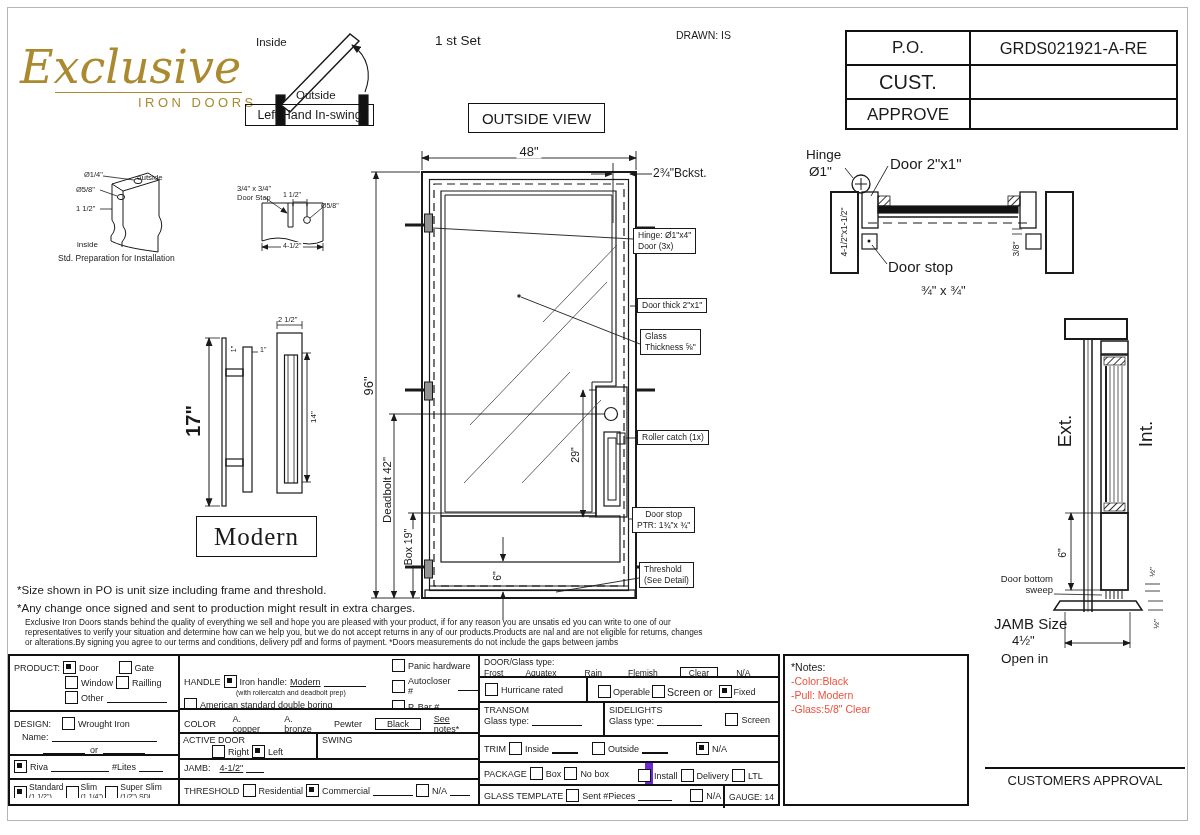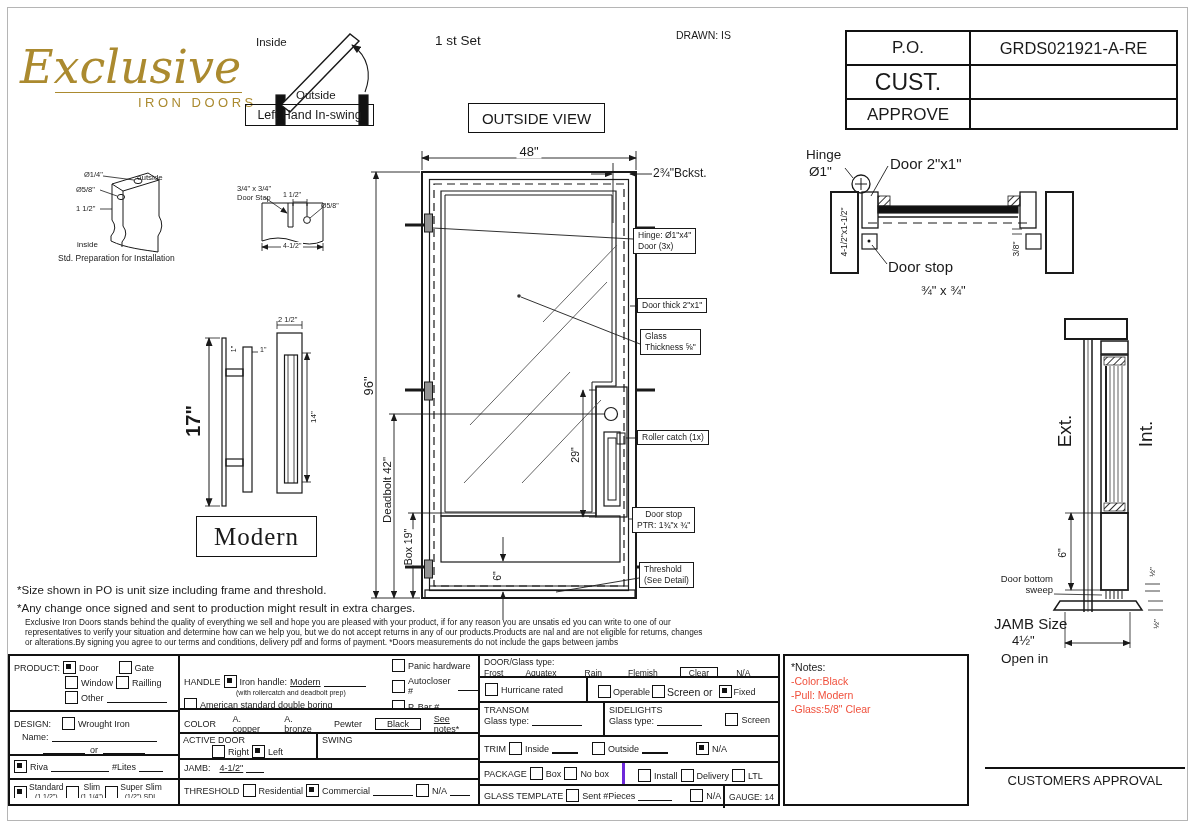--- a/index.html
+++ b/index.html
@@ -209,21 +209,21 @@
 
   <div class="lbl" style="left:435px;top:33px;font-size:13.5px;">1 st Set</div>
   <div class="lbl" style="left:676px;top:29px;font-size:10.5px;">DRAWN: IS</div>
 
   <div class="abs" style="left:845px;top:30px;width:333px;height:100px;border:2px solid #111;box-sizing:border-box;">
     <div style="display:flex;height:32px;border-bottom:2px solid #111;">
       <div style="width:122px;border-right:2px solid #111;display:flex;align-items:center;justify-content:center;font-size:17px;">P.O.</div>
       <div style="flex:1;display:flex;align-items:center;justify-content:center;font-size:16.5px;">GRDS021921-A-RE</div>
     </div>
     <div style="display:flex;height:32px;border-bottom:2px solid #111;">
-      <div style="width:122px;border-right:2px solid #111;display:flex;align-items:center;justify-content:center;font-size:23px;">CUST.</div>
+      <div style="width:122px;border-right:2px solid #111;display:flex;align-items:center;justify-content:center;font-size:20px;">CUST.</div>
       <div style="flex:1;display:flex;align-items:center;justify-content:center;font-size:16.5px;"></div>
     </div>
     <div style="display:flex;height:30px;">
       <div style="width:122px;border-right:2px solid #111;display:flex;align-items:center;justify-content:center;font-size:17px;">APPROVE</div>
       <div style="flex:1;"></div>
     </div>
   </div>
 
   <div class="abs" style="left:468px;top:103px;width:135px;height:28px;border:1.6px solid #111;display:flex;align-items:center;justify-content:center;">
     <span style="font-size:15px;">OUTSIDE VIEW</span>
@@ -336,21 +336,21 @@
     </div>
     <div class="fcell" style="height:24px;">
       <div class="frow" style="margin-top:1px;">
         <span class="cb checked"></span>
         <span>Riva</span>
         <span class="bl" style="width:58px;"></span>
         <span>#Lites</span>
         <span class="bl" style="width:24px;"></span>
       </div>
     </div>
-    <div class="fcell last" style="height:18px;text-align:center;">
+    <div class="fcell last" style="height:18px;">
       <div class="frow" style="margin-top:0;gap:2px;">
         <span class="cb checked"></span>
         <span style="display:inline-block;line-height:1.05;">
           <span style="font-size:8.5px;display:block;">Standard</span>
           <span class="tiny">(1 1/2")</span>
         </span>
         <span class="cb"></span>
         <span style="display:inline-block;line-height:1.05;">
           <span style="font-size:8.5px;display:block;">Slim</span>
           <span class="tiny">(1 1/4")</span>
@@ -521,21 +521,21 @@
         <span style="width:8px;"></span>
         <span class="cb"></span>
         <span>Outside</span>
         <span class="bl" style="width:26px;border-bottom-width:2px;"></span>
         <span style="width:22px;"></span>
         <span class="cb checked"></span>
         <span>N/A</span>
       </div>
     </div>
     <div class="fcell" style="height:23px;padding:0;">
-      <div class="abs" style="left:0;top:0;width:145px;height:100%;border-right:3px solid #6d28d9;box-sizing:border-box;">
+      <div class="abs" style="left:0;top:0;width:173px;height:100%;border-right:8px solid #6d28d9;box-sizing:border-box;">
         <div class="frow" style="margin:4px 0 0 4px;">
           <span class="seclab">PACKAGE</span>
           <span class="cb"></span>
           <span>Box</span>
           <span class="cb"></span>
           <span>No box</span>
         </div>
       </div>
       <div class="frow abs" style="left:158px;top:4px;">
         <span class="cb"></span>

